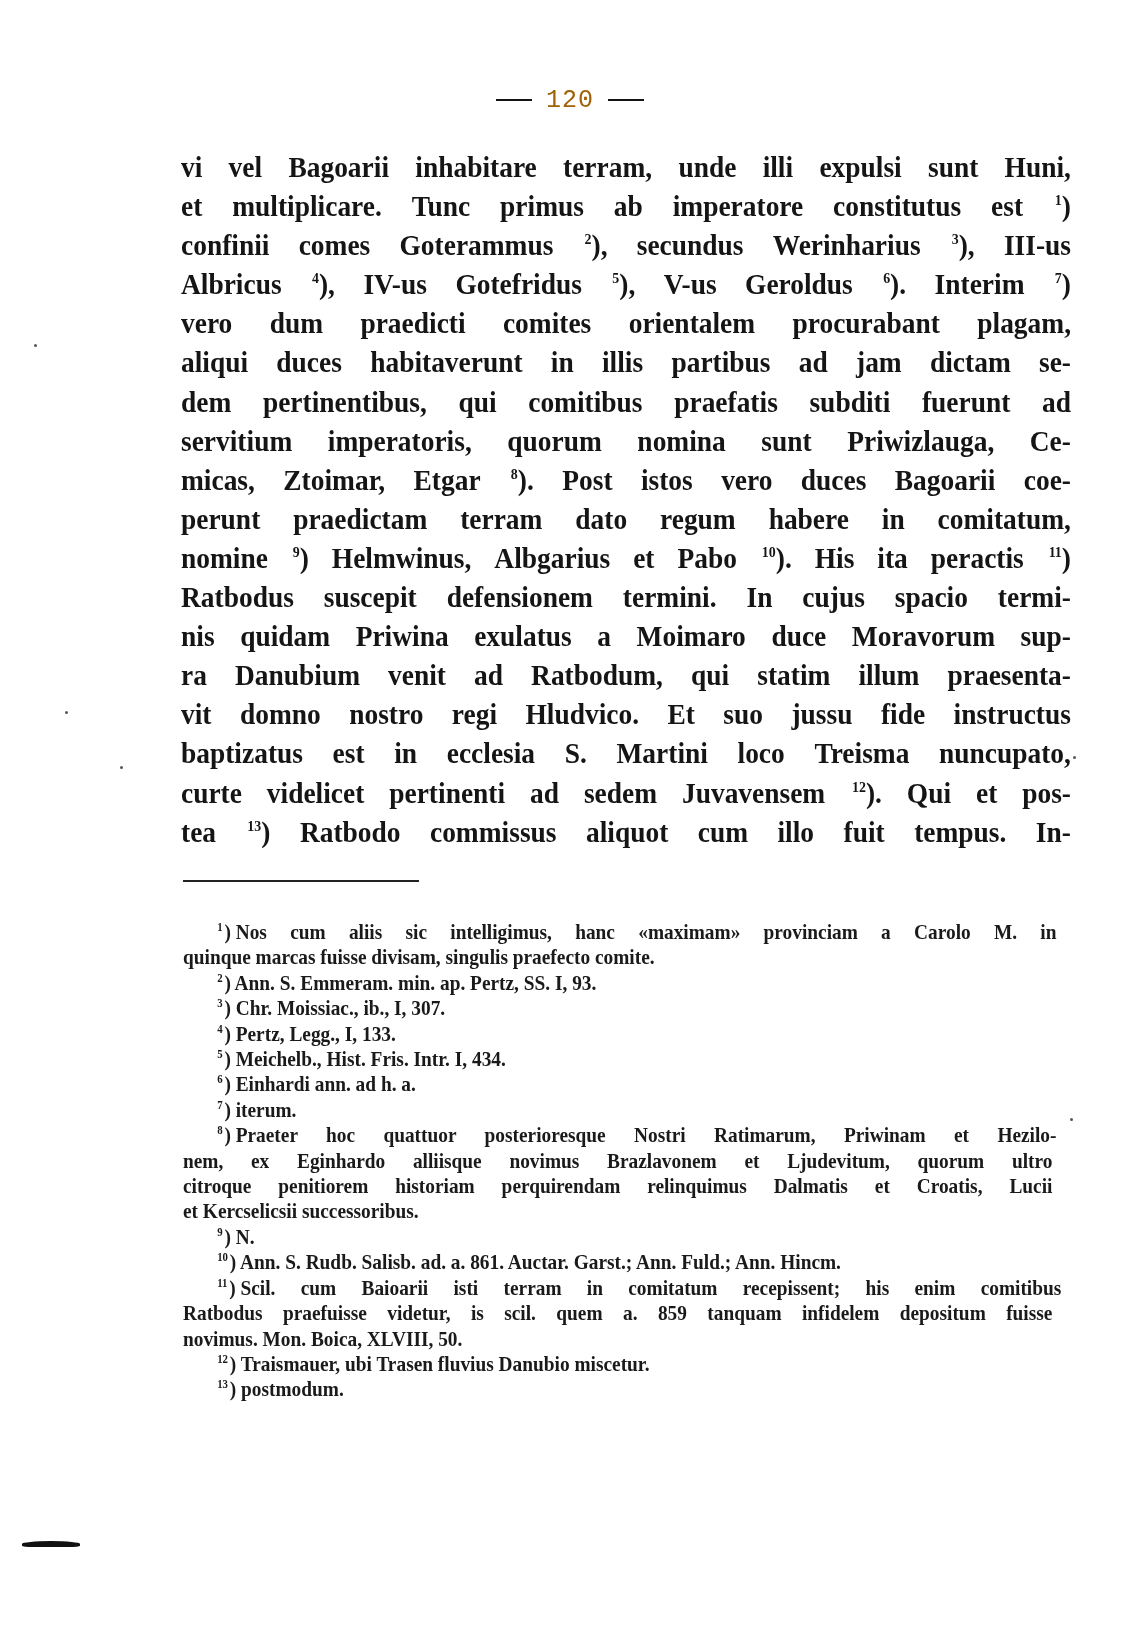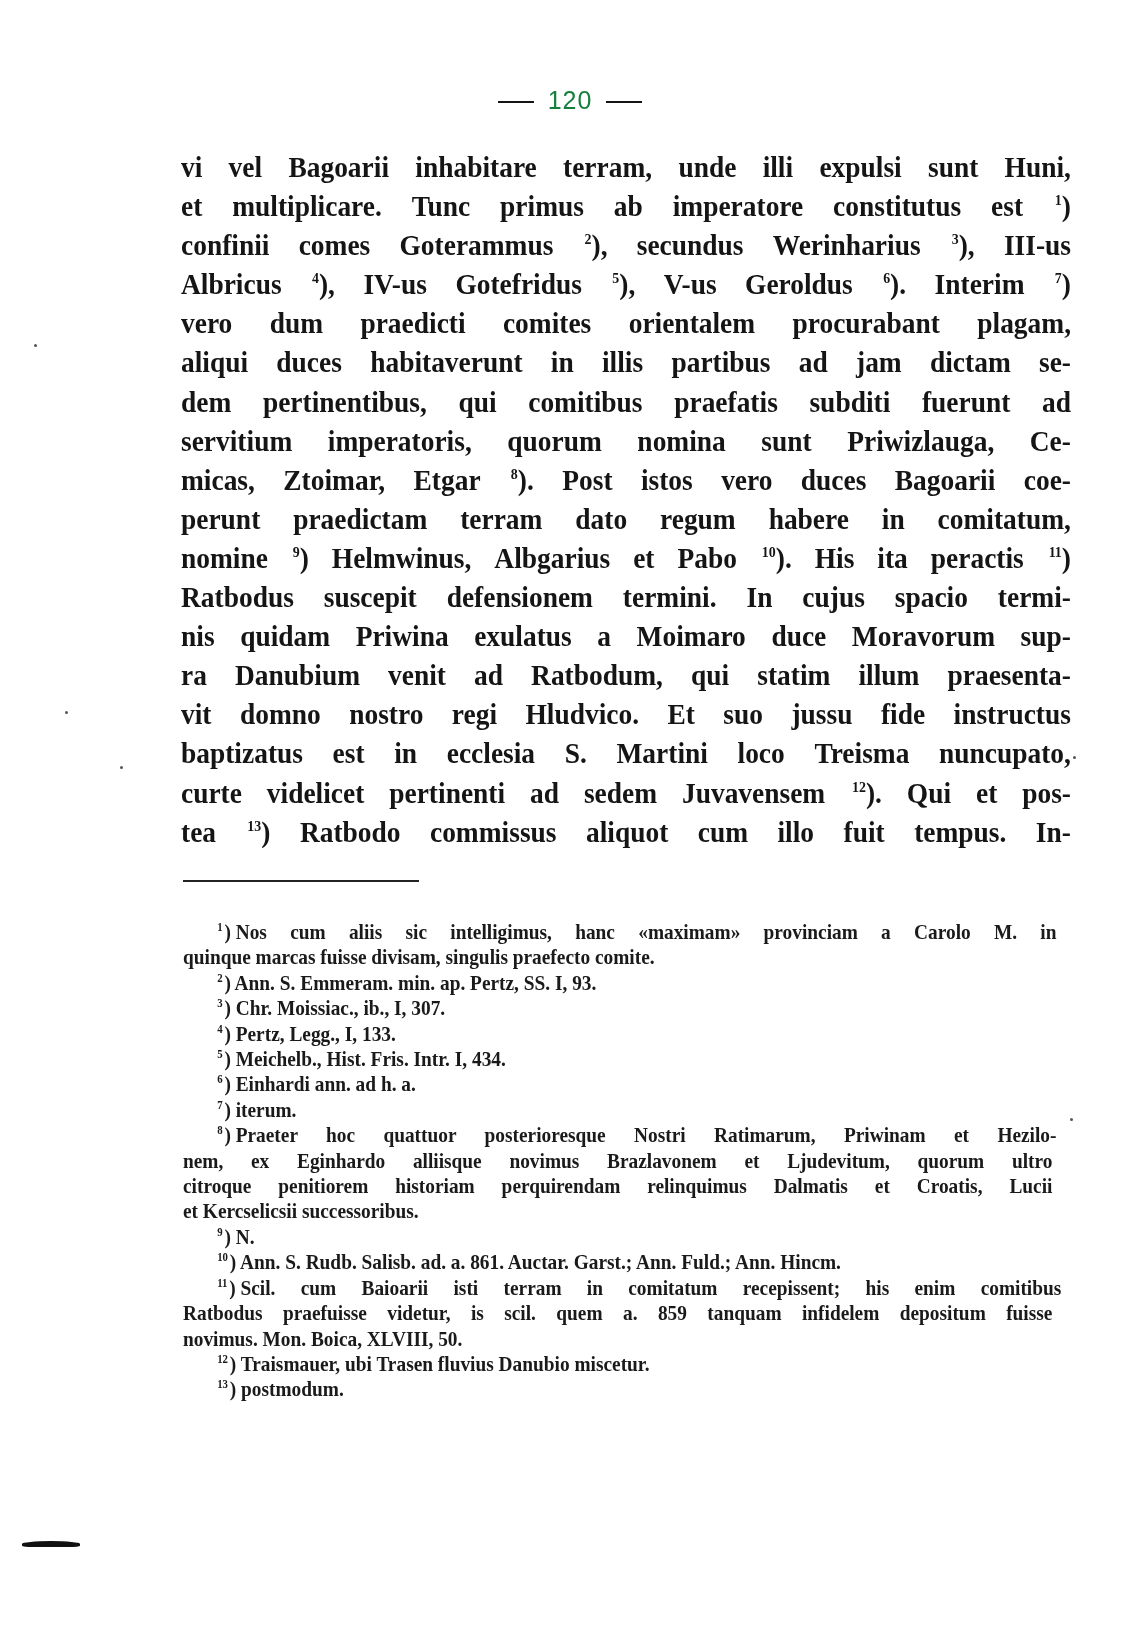--- a/index.html
+++ b/index.html
@@ -1,20 +1,20 @@
 <!DOCTYPE html>
 <html><head>
 <meta charset="utf-8">
 <style>
   html, body { margin: 0; padding: 0; background: #ffffff; }
   body { width: 1140px; height: 1649px; position: relative; overflow: hidden; }
   .page { position: absolute; left: 0; top: 0; width: 1140px; height: 1649px; background: #fff; color: #141414; }
   .pagenum {
     position: absolute; top: 86px; left: 0; width: 1140px; text-align: center;
-    font-family: Liberation Sans, sans-serif; font-size: 25px; letter-spacing: 1px; color: #15803d;
+    font-family: Liberation Mono, monospace; font-size: 25px; letter-spacing: 1px; color: #a16207;
   }
   .pagenum .dash { display: inline-block; width: 36px; height: 2px; background: #141414; vertical-align: middle; margin: 0 14px; }
   .body-text {
     position: absolute; left: 181px; top: 148px; width: 890px;
     font-family: "Liberation Serif", serif; font-size: 29.5px; line-height: 39.1px;
     font-weight: bold; color: #151515; transform: scaleX(0.93); transform-origin: left top;
   }
   .body-text .line { white-space: nowrap; display: flex; justify-content: space-between; width: 957px; }
   .body-text .line span.w { display: inline-block; }
   sup.fn { font-size: 15px; vertical-align: 11px; line-height: 0; margin-left: 2px; }

